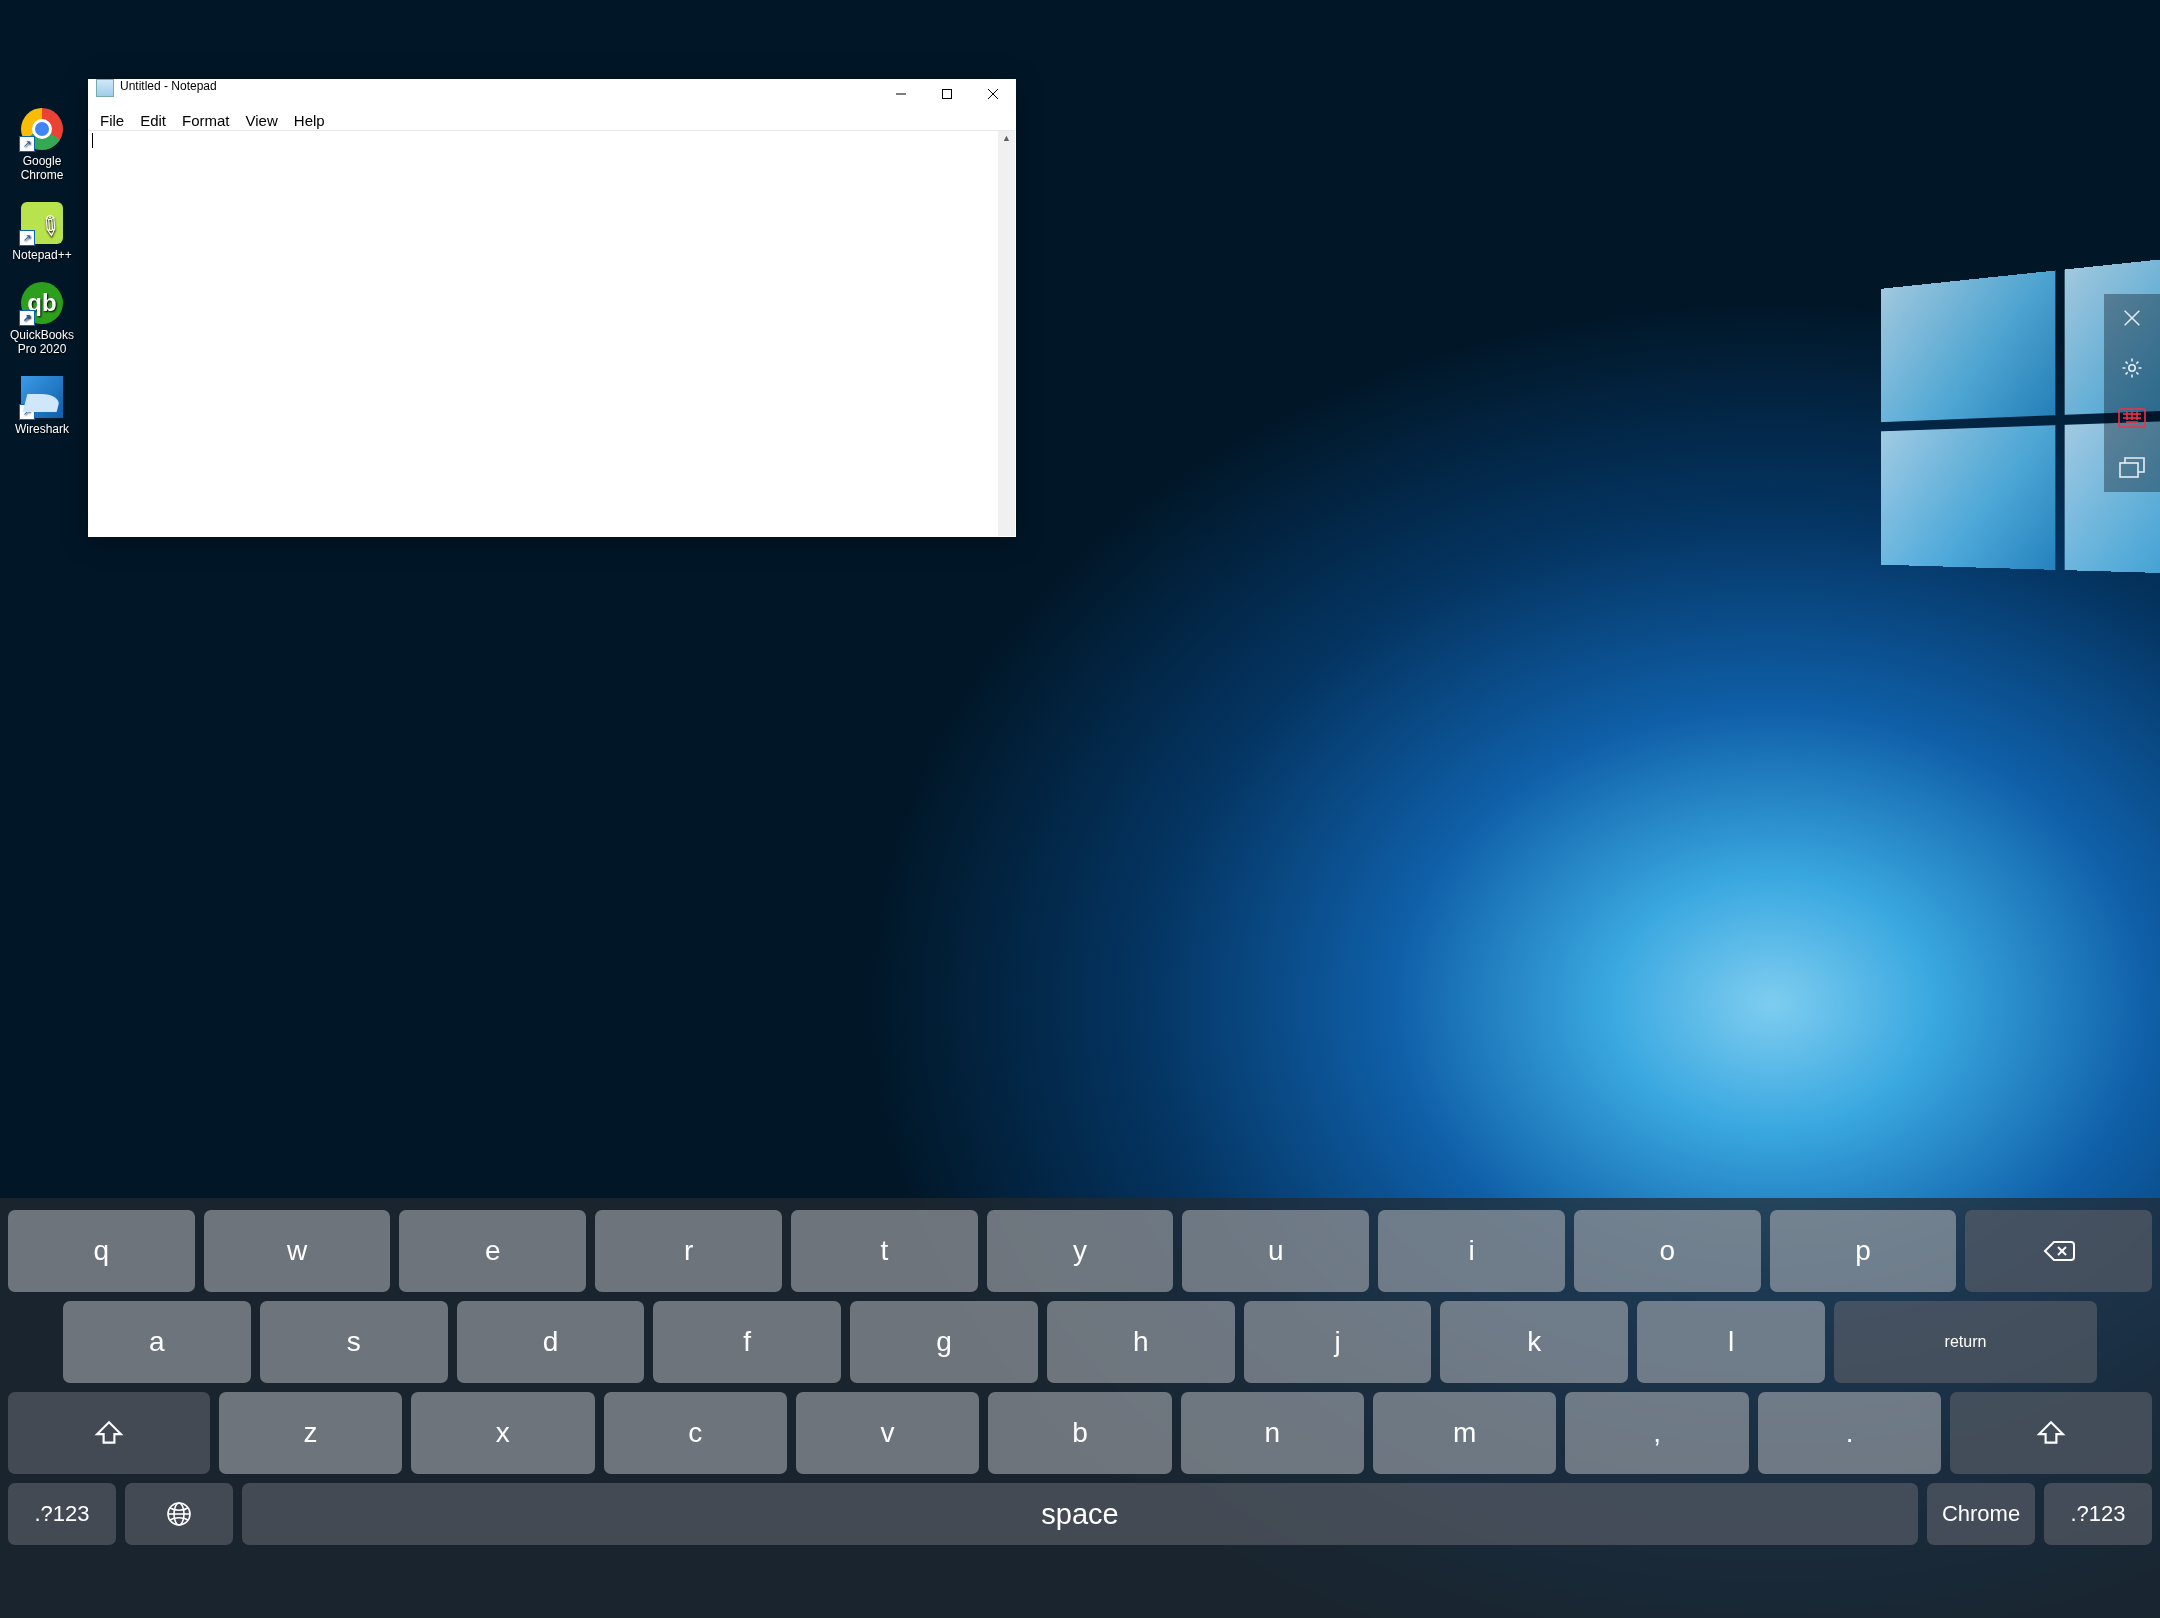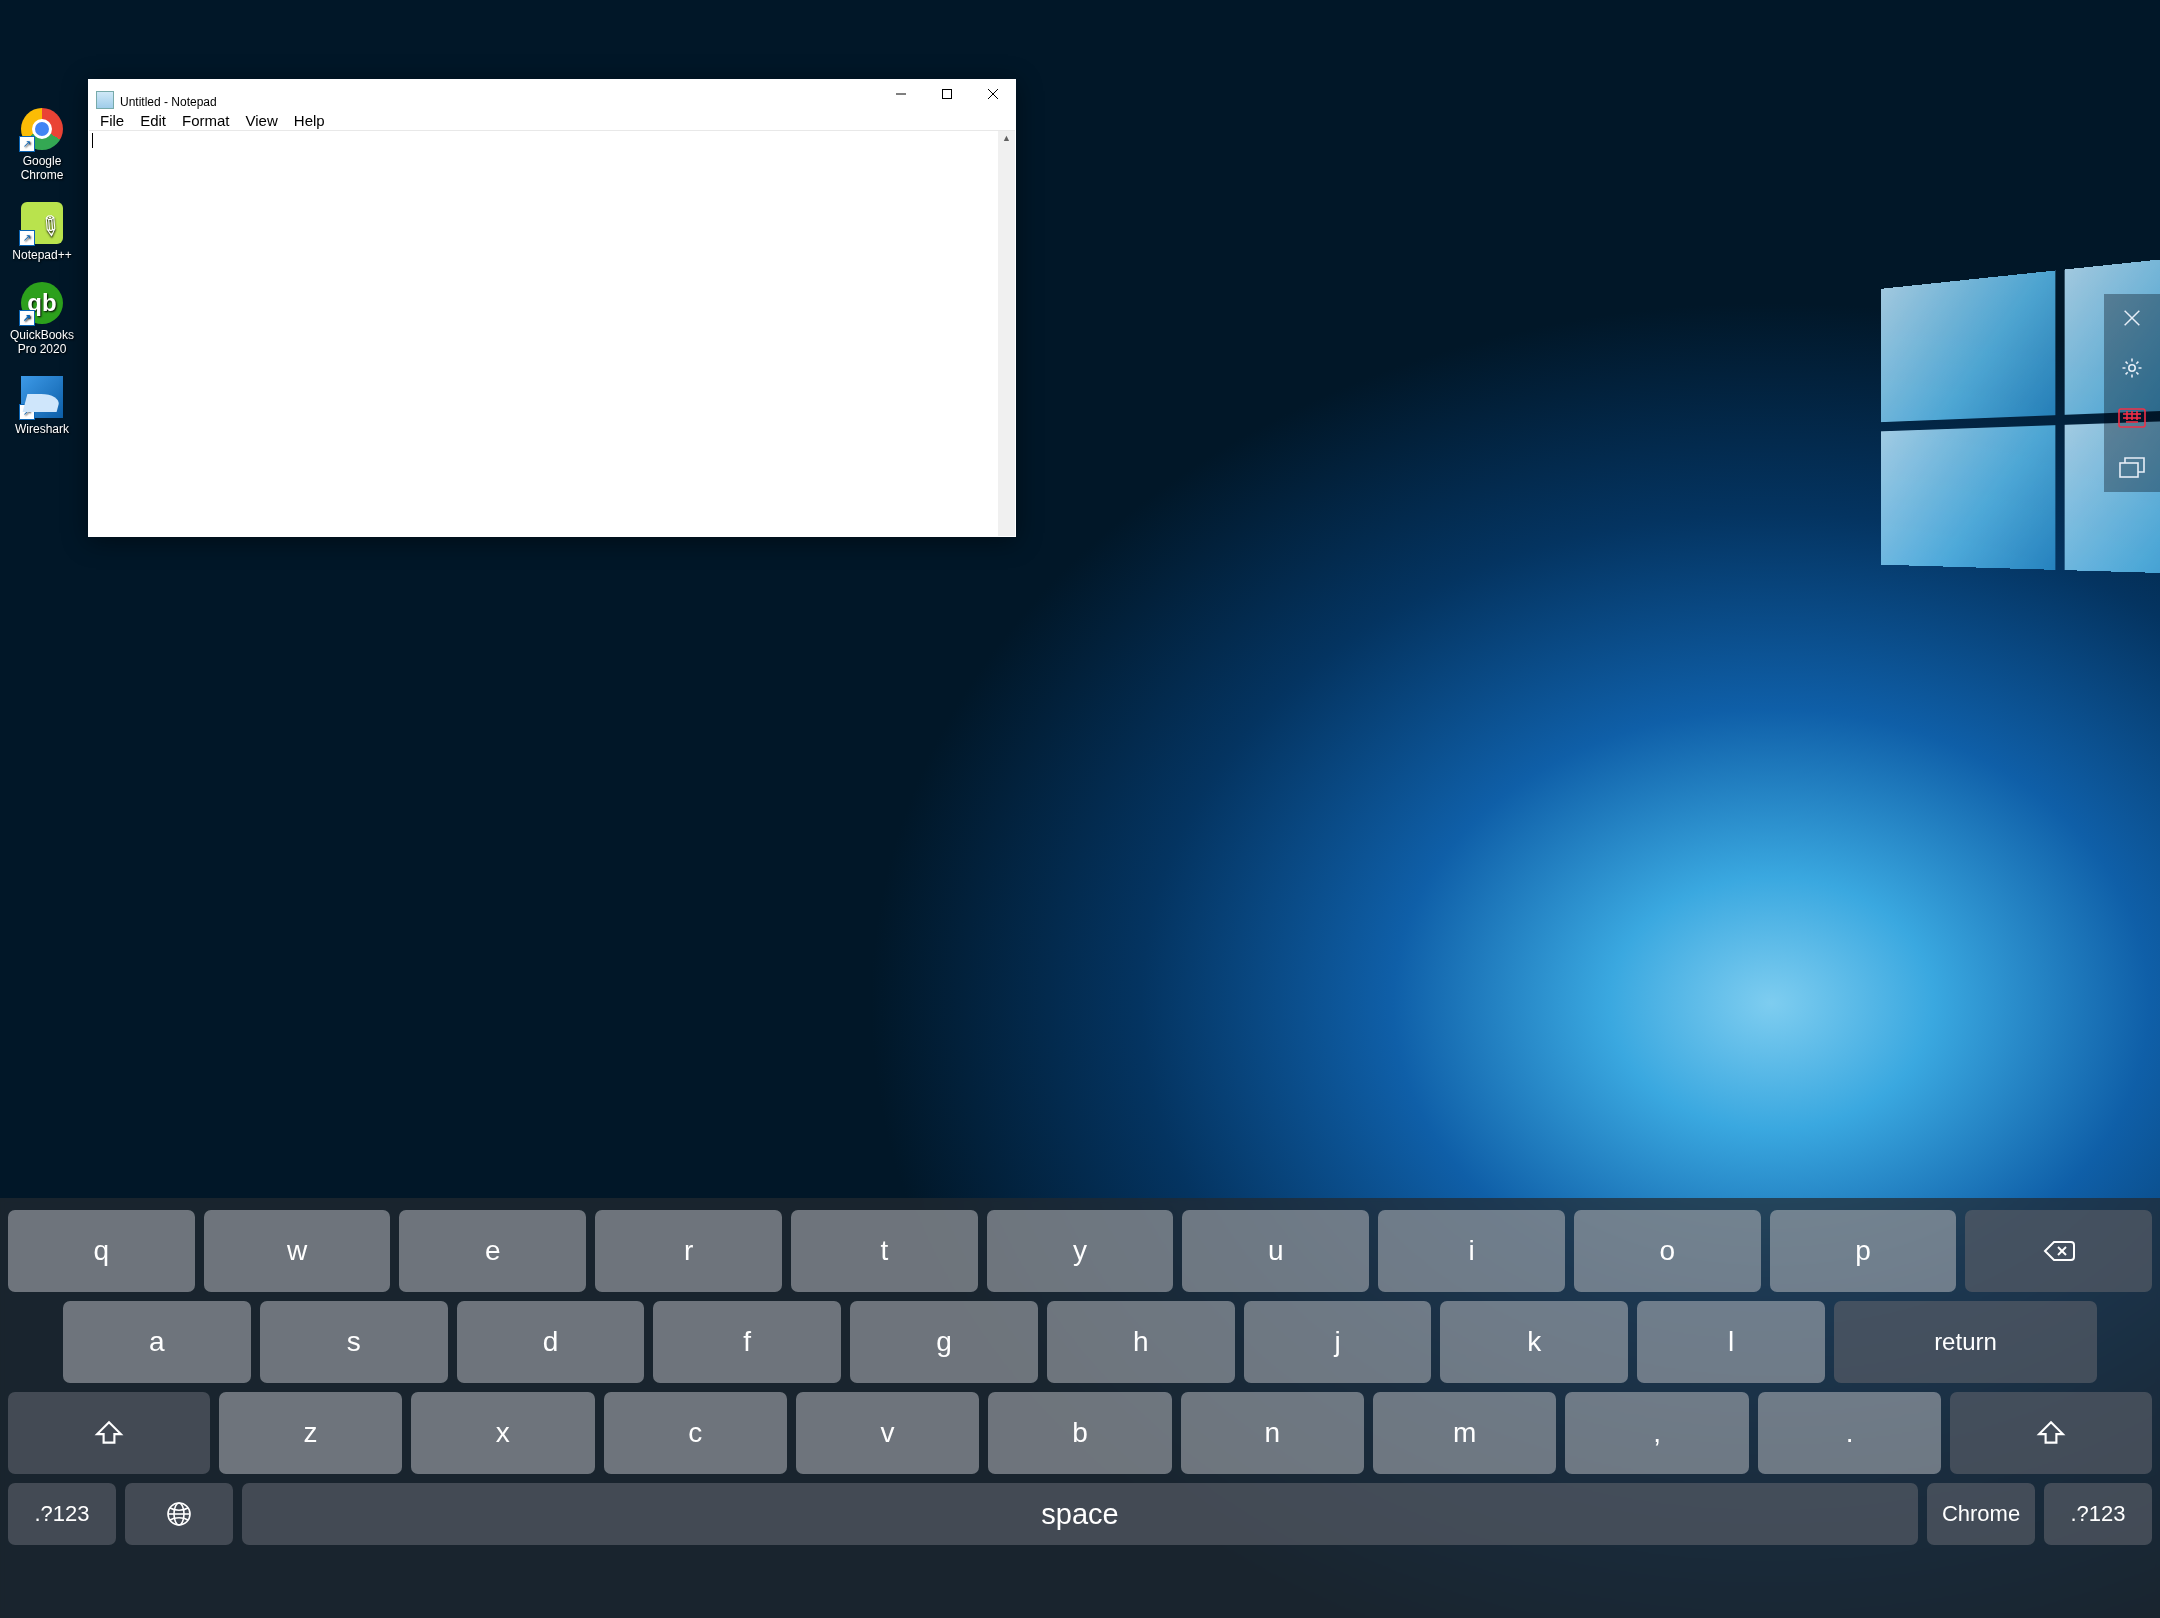--- a/index.html
+++ b/index.html
@@ -11,41 +11,41 @@
 .dicon .ic{width:42px;height:42px;margin:0 auto 4px;position:relative}
 .chrome{border-radius:50%;background:conic-gradient(#ea4335 0 120deg,#34a853 120deg 240deg,#fbbc05 240deg 360deg)}
 .chrome::after{content:"";position:absolute;inset:11px;border-radius:50%;background:#4285f4;border:3px solid #fff}
 .shortcut{position:absolute;bottom:-2px;left:-2px;width:14px;height:14px;background:#fff;border:1px solid #0a64b4;font-size:10px;color:#0a64b4;display:flex;align-items:center;justify-content:center;line-height:1}
 .npp{background:#b9e34d;border-radius:6px;display:flex;align-items:flex-end;justify-content:flex-end}
 .npp span{font-size:26px;transform:rotate(40deg);margin:0 2px 2px 0}
 .qb{border-radius:50%;background:#2ca01c;color:#fff;font-weight:700;font-size:24px;display:flex;align-items:center;justify-content:center}
 .ws{background:linear-gradient(135deg,#3d9ae8,#0d5fa8)}
 .ws::after{content:"";position:absolute;left:4px;bottom:6px;width:34px;height:18px;background:#cfe6fb;border-radius:0 60% 0 0;transform:skewX(-15deg)}
 .notepad{position:absolute;left:88px;top:79px;width:928px;height:458px;background:#fff;box-shadow:0 4px 24px rgba(0,0,0,.45);display:flex;flex-direction:column}
-.titlebar{height:30px;background:#fff;display:flex;align-items:flex-end;font-size:12px;color:#000;padding-left:8px;border-bottom:1px solid #fff}
+.titlebar{height:30px;background:#fff;display:flex;align-items:flex-start;font-size:12px;color:#000;padding-left:8px;border-bottom:1px solid #fff}
 .titlebar .ticon{width:16px;height:16px;background:linear-gradient(#cfe8f7,#9fcdea);border:1px solid #7aa;margin-right:6px}
 .titlebar .spacer{flex:1}
 .winbtn{width:46px;height:30px;display:flex;align-items:center;justify-content:center;font-family:inherit;font-size:13px}
 .menubar{height:20px;display:flex;gap:0;font-size:15px;padding:0 4px}
 .menubar span{padding:2px 8px}
 .editor{flex:1;border-top:1px solid #e8e8e8;position:relative;margin:0 1px 1px}
 .editor .caret{position:absolute;left:3px;top:2px;width:1px;height:15px;background:#000}
 .editor .sbar{position:absolute;right:0;top:0;bottom:0;width:17px;background:#f0f0f0;display:flex;flex-direction:column;align-items:center;color:#606060;font-size:9px}
 .sidepanel{position:absolute;right:0;top:294px;width:56px;padding:12px 0;background:rgba(0,10,20,.35);display:flex;flex-direction:column;align-items:center;gap:26px;color:#eef}
 .sidepanel .it{width:28px;height:24px;display:flex;align-items:center;justify-content:center;cursor:pointer}
 .sidepanel svg{stroke:#e6eef7;fill:none;stroke-width:1.6}
 .sidepanel .kb svg{stroke:#f03048}
 .keyboard{position:absolute;left:0;right:0;bottom:0;height:420px;background:rgba(34,41,49,.72);backdrop-filter:blur(2px);padding:12px 8px 8px;box-sizing:border-box;display:flex;flex-direction:column;gap:9px}
 .krow{display:flex;gap:9px;height:82px}
 .key{background:rgba(180,184,190,.55);border-radius:7px;color:#fff;font-size:28px;display:flex;align-items:center;justify-content:center;font-weight:400;cursor:pointer;user-select:none}
 .key.dark{background:rgba(90,96,104,.65)}
 .row1 .key{flex:1}
 .row2{padding:0 55px 0 55px}
 .row2 .key{flex:1}
-.row2 .ret{flex:1.4;font-size:24px}
+.row2 .ret{flex:1.4;font-size:16px}
 .row3 .key{flex:1}
 .row3 .shift{flex:1.1}
 .row4{height:62px}
 .row4 .key{font-size:22px}
 .row4 .mode{width:108px}
 .row4 .globe{width:108px}
 .row4 .space{flex:1;font-size:29px}
 .row4 .altgr{width:108px}
 .backspace svg,.shiftk svg{width:34px;height:28px;stroke:#fff;fill:none;stroke-width:2}
 .globe svg{width:28px;height:28px;stroke:#fff;fill:none;stroke-width:1.6}

